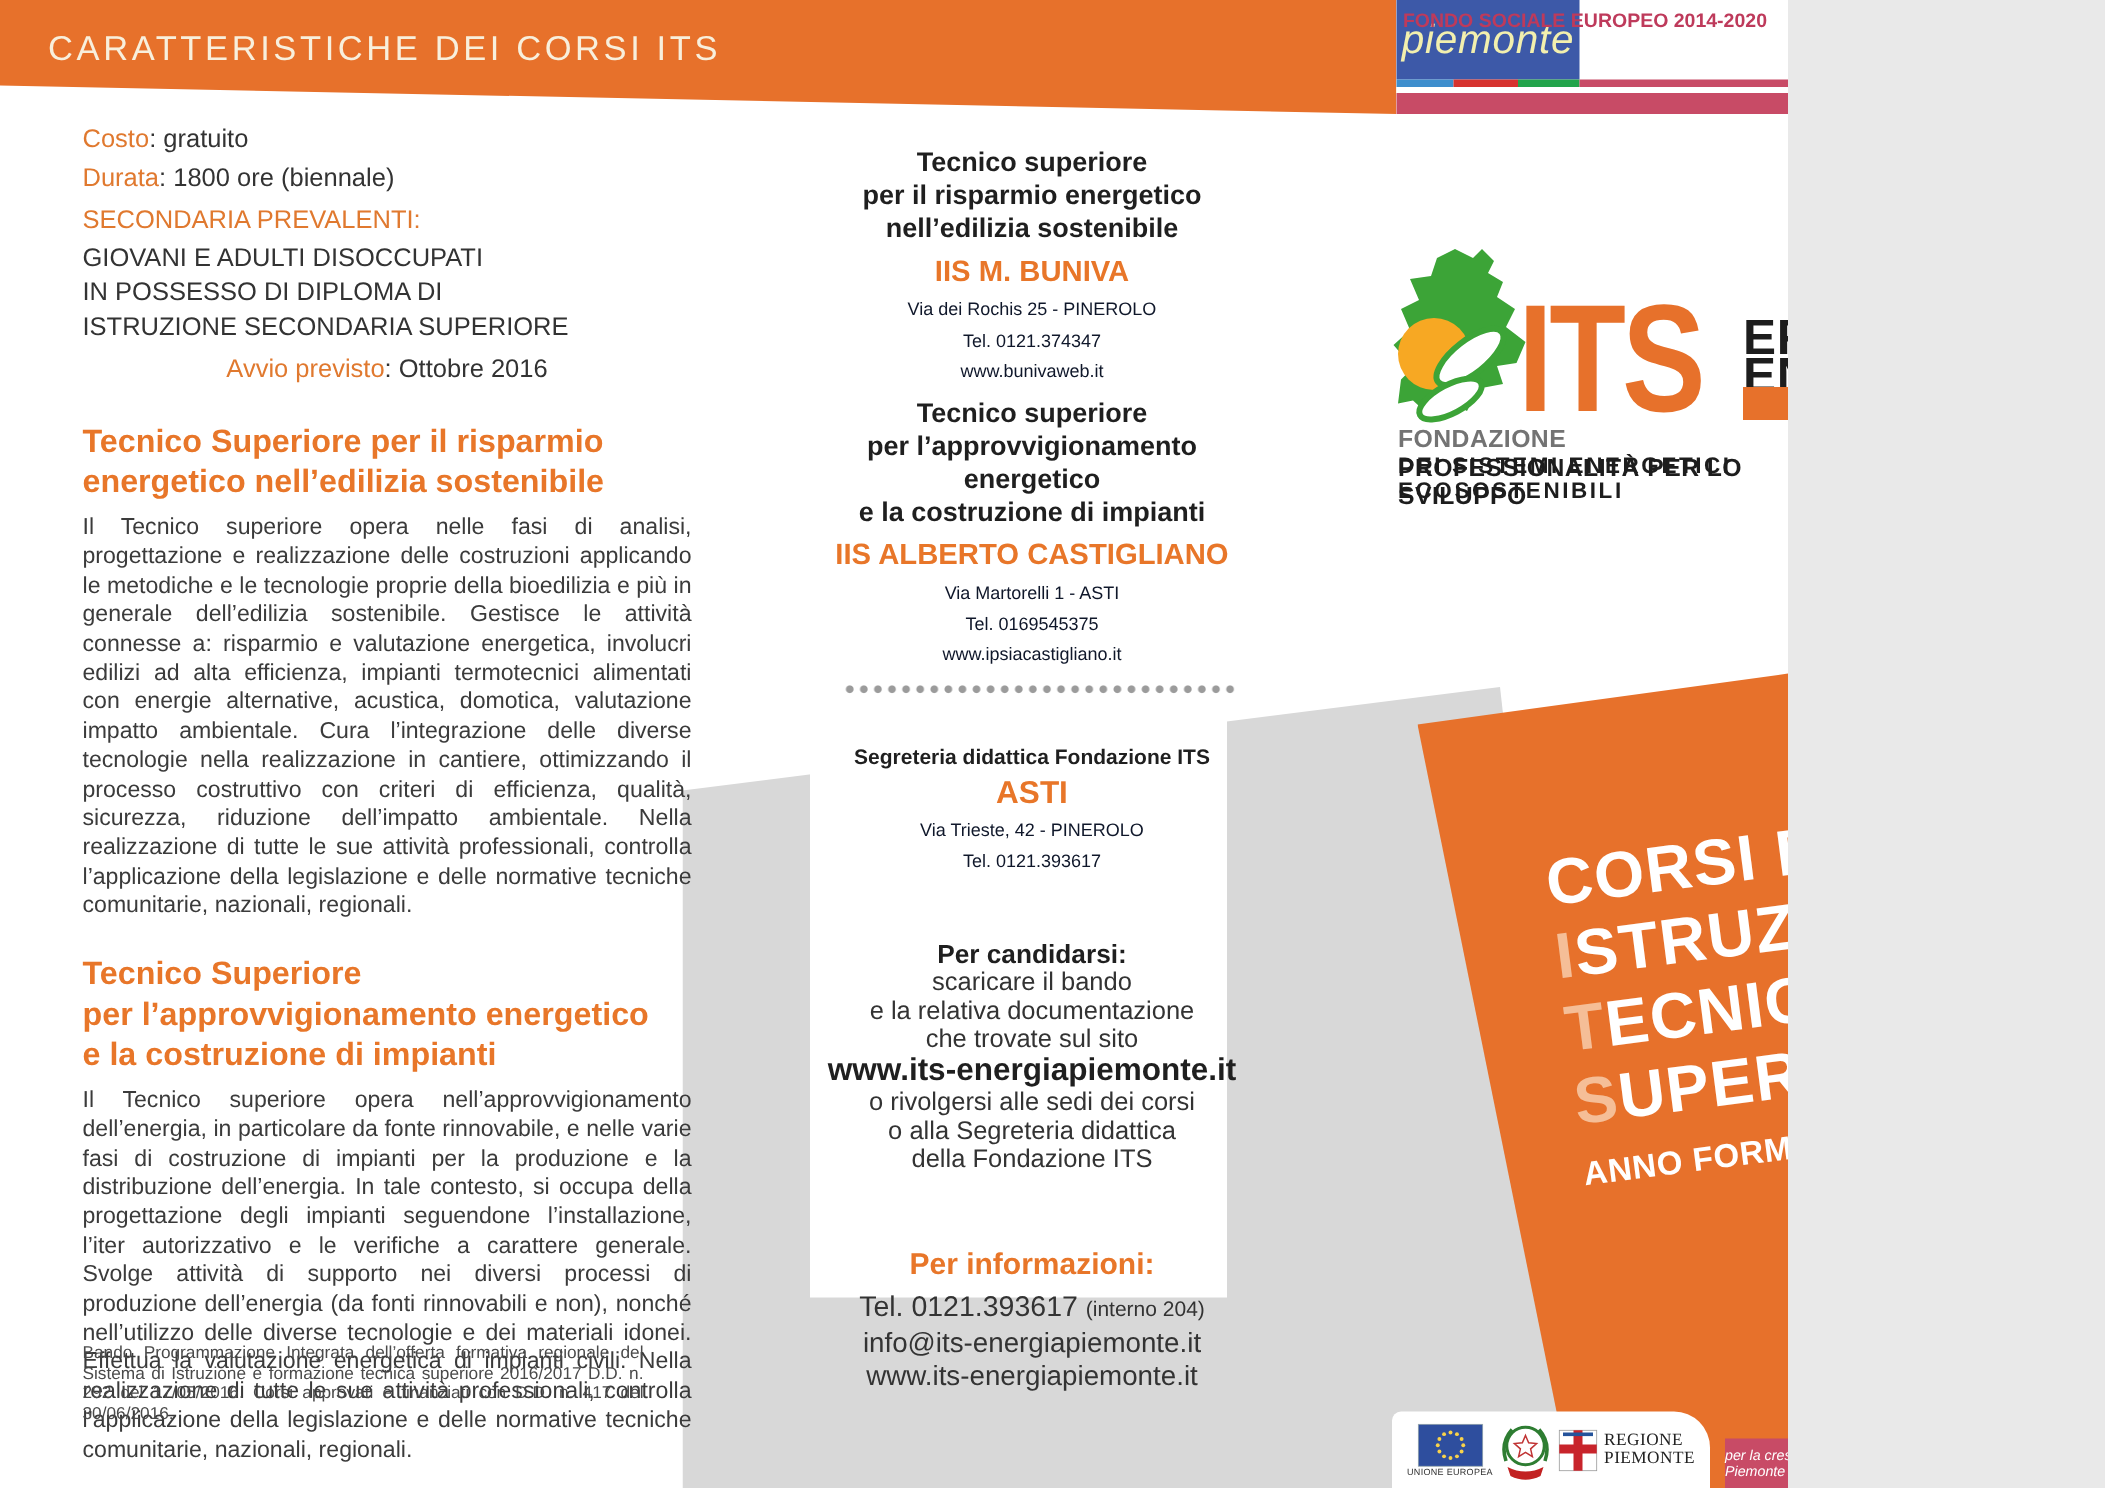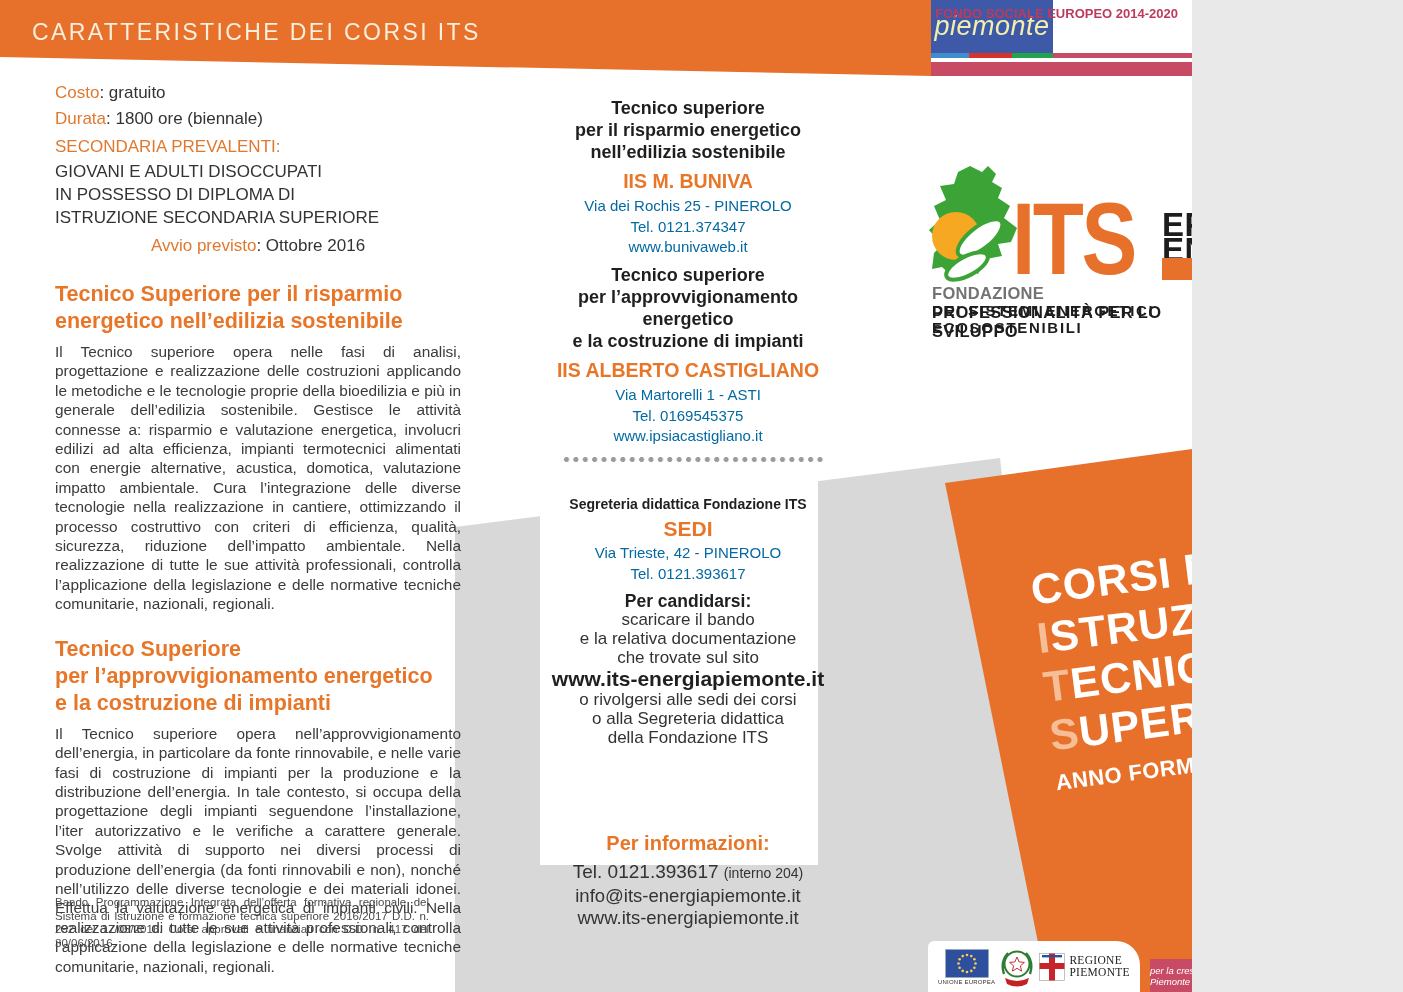--- a/index.html
+++ b/index.html
@@ -36,21 +36,21 @@
   .avvio{margin-top:4px;text-align:center;}
   .section{margin-top:22px;}
   .sec-title{color:#e87629;font-weight:bold;font-size:21.5px;line-height:27px;}
   .sec-body{margin-top:7px;font-size:15.4px;line-height:19.4px;text-align:justify;color:#3b3b3b;}
   .footnote{position:absolute;left:55px;top:896px;width:374px;font-size:11.5px;line-height:13.5px;
         text-align:justify;color:#4a4a4a;}
   
   .mid-block{position:absolute;left:528px;width:320px;text-align:center;}
   .course-line{font-size:18px;font-weight:bold;line-height:22px;color:#1f1f1f;}
   .school{color:#e87629;font-weight:bold;font-size:19.5px;margin-top:7px;line-height:22px;}
-  .addr{font-size:15px;line-height:20.5px;margin-top:4px;color:#0369a1;}
+  .addr{font-size:12px;line-height:20.5px;margin-top:4px;color:#0f172a;}
   .dotted-sep{position:absolute;left:563px;top:456px;width:262px;height:8px;
         background-image:radial-gradient(circle at 3.5px 3.5px,#9b9b9b 2.2px,transparent 2.9px);
         background-size:9.4px 8px;background-repeat:repeat-x;}
   .seg-title{font-size:14px;font-weight:bold;color:#1f1f1f;line-height:22px;}
   .cfiq{color:#e87629;font-weight:bold;font-size:21px;line-height:24px;margin-top:2px;}
   .cand-title{font-size:17.5px;font-weight:bold;color:#1f1f1f;line-height:20px;}
   .cand-line{font-size:17px;line-height:18.8px;color:#333;}
   .cand-site{font-size:21px;font-weight:bold;color:#1f1f1f;line-height:24px;}
   .info-title{color:#e87629;font-weight:bold;font-size:20px;line-height:24px;}
   .info-line{font-size:18.5px;line-height:21.5px;color:#333;}
@@ -158,28 +158,28 @@
       <div>Via Martorelli 1 - ASTI</div>
       <div>Tel. 0169545375</div>
       <div>www.ipsiacastigliano.it</div>
     </div>
   </div>
 
   <div class="dotted-sep"></div>
 
   <div class="mid-block" style="top:493px;">
     <div class="seg-title">Segreteria didattica Fondazione ITS</div>
-    <div class="cfiq">SEDI</div>
+    <div class="cfiq">ASTI</div>
     <div class="addr" style="margin-top:2px;">
       <div>Via Trieste, 42 - PINEROLO</div>
       <div>Tel. 0121.393617</div>
     </div>
   </div>
 
-  <div class="mid-block" style="top:591px;">
+  <div class="mid-block" style="top:626px;">
     <div class="cand-title">Per candidarsi:</div>
     <div class="cand-line">scaricare il bando</div>
     <div class="cand-line">e la relativa documentazione</div>
     <div class="cand-line">che trovate sul sito</div>
     <div class="cand-site">www.its-energiapiemonte.it</div>
     <div class="cand-line">o rivolgersi alle sedi dei corsi</div>
     <div class="cand-line">o alla Segreteria didattica</div>
     <div class="cand-line">della Fondazione ITS</div>
   </div>
 

